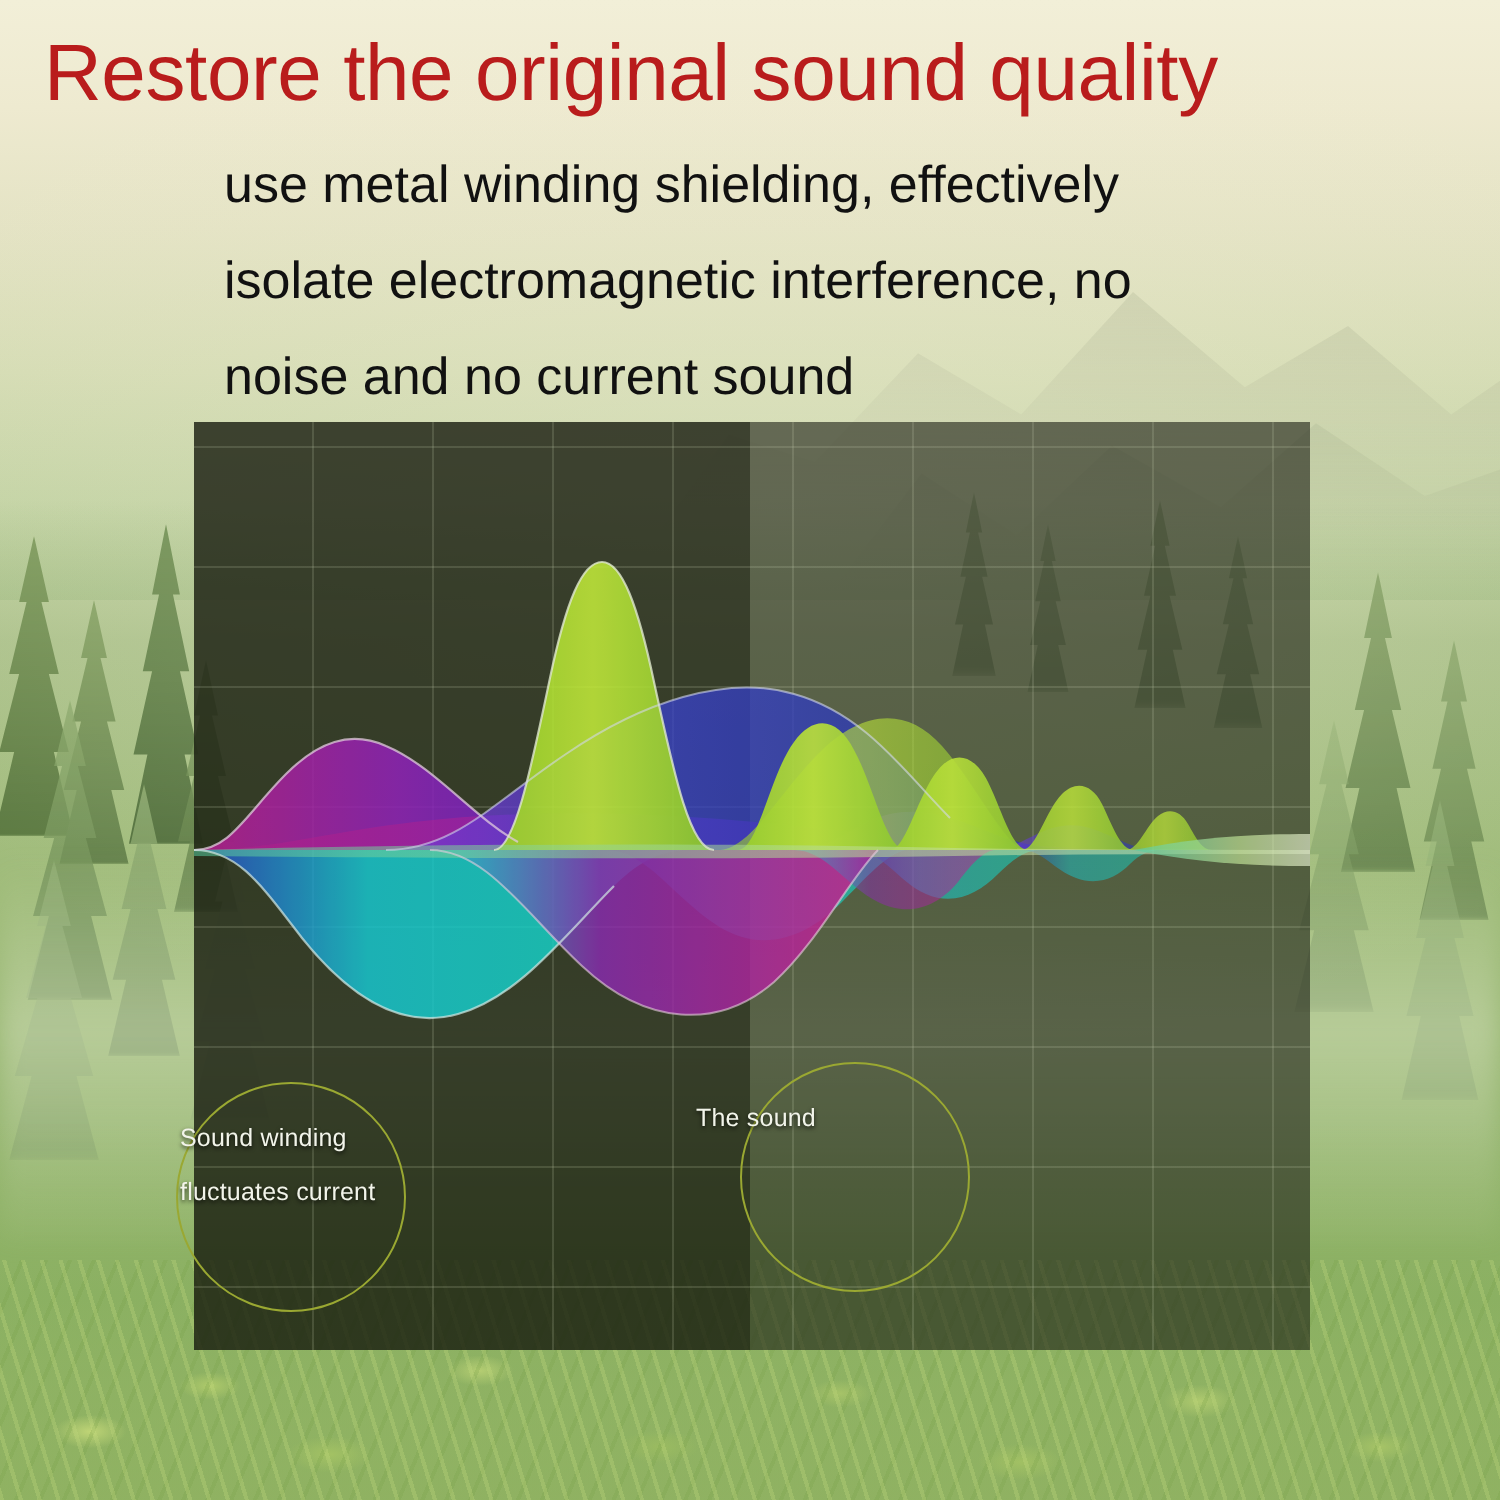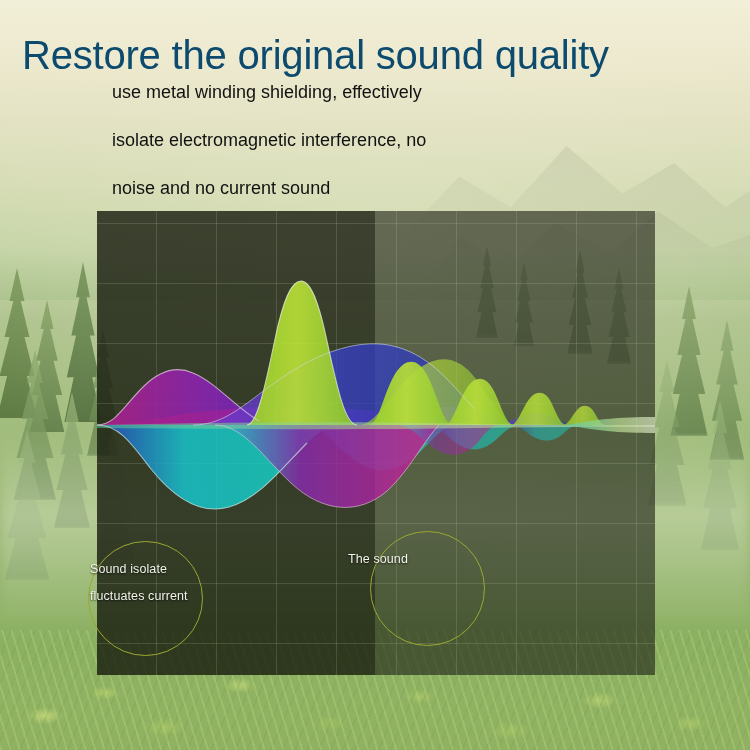--- a/index.html
+++ b/index.html
@@ -128,29 +128,29 @@
     white-space:nowrap;
     text-shadow:0 1px 2px rgba(0,0,0,.75);
   }
   .callout-left  { left:88px;  top:541px; }
   .callout-right { left:370px; top:531px; }
   .label-left  { left:90px;  top:556px; }
   .label-right { left:348px; top:546px; }
 
   
   #headline {
-    position:absolute; left:22px; top:32px;
+    position:absolute; left:22px; top:14px;
     font-size:40px; line-height:46px;
-    color:#0c4a6e; font-weight:400;
+    color:#b91c1c; font-weight:400;
     letter-spacing:-.2px;
     white-space:nowrap;
   }
   #subtext {
     position:absolute; left:112px; top:68px;
-    font-size:18px; line-height:48px;
+    font-size:26px; line-height:48px;
     color:#111; font-weight:400;
   }
   #subtext div { white-space:nowrap; }
 </style>
 </head>
 <body>
 
 <div id="bg">
   <div class="bg-sky"></div>
   <div class="bg-mountain"></div>
@@ -258,21 +258,21 @@
       <path d="M150,214 C160,214 168,176 178,128 C186,90 194,70 204,70 C214,70 222,92 230,130 C240,176 248,214 260,214" fill="none" stroke="#eef6dc" stroke-width="1.1" opacity="0.8"></path>
       <path d="M96,214 C130,214 150,190 186,166 C224,140 266,126 300,136 C336,146 356,176 378,198" fill="none" stroke="#dfe4fa" stroke-width="1" opacity="0.6"></path>
       <path d="M0,214 C22,214 34,232 54,258 C78,288 104,304 132,296 C162,288 186,256 210,232" fill="none" stroke="#dff7f4" stroke-width="1.1" opacity="0.7"></path>
       <path d="M118,214 C146,214 166,246 194,272 C226,302 262,304 290,280 C312,260 328,228 342,214" fill="none" stroke="#f6daef" stroke-width="1" opacity="0.6"></path>
     </g>
   </svg>
 </div>
 
 <div class="callout callout-left"></div>
 <div class="callout-label label-left">
-  <div>Sound isolate</div>
+  <div>Sound winding</div>
   <div>fluctuates current</div>
 </div>
 
 <div class="callout callout-right"></div>
 <div class="callout-label label-right">
   <div>The sound</div>
 </div>
 
 <div id="headline">Restore the original sound quality</div>
 <div id="subtext">

